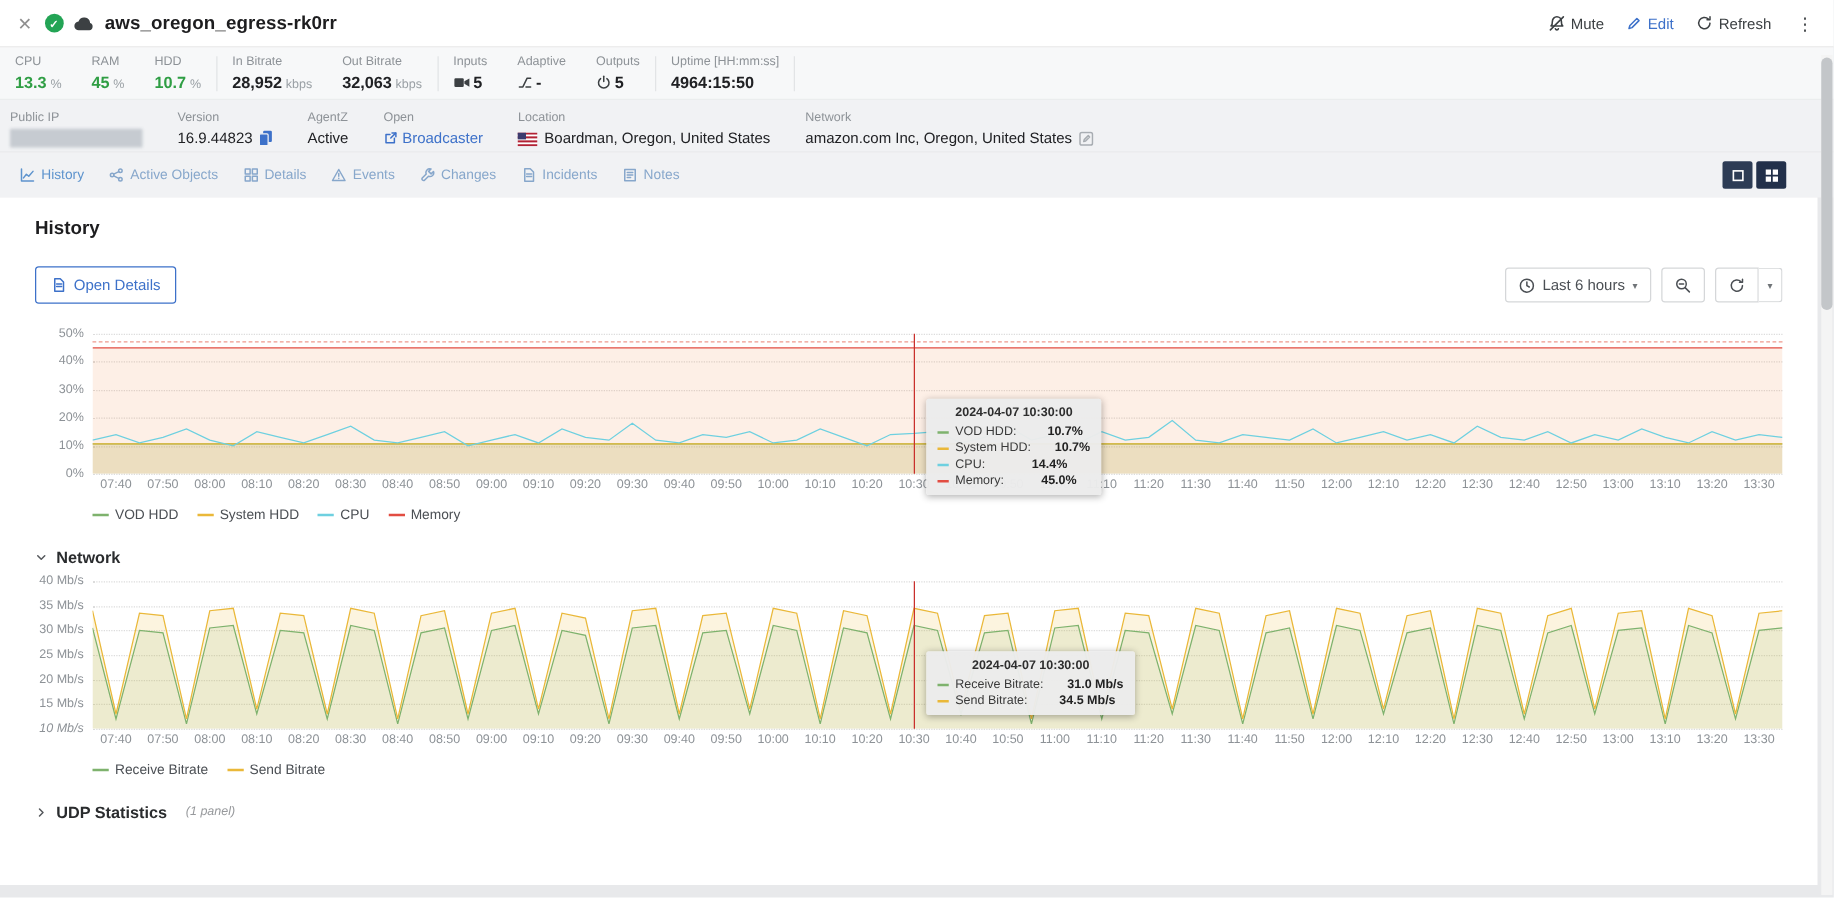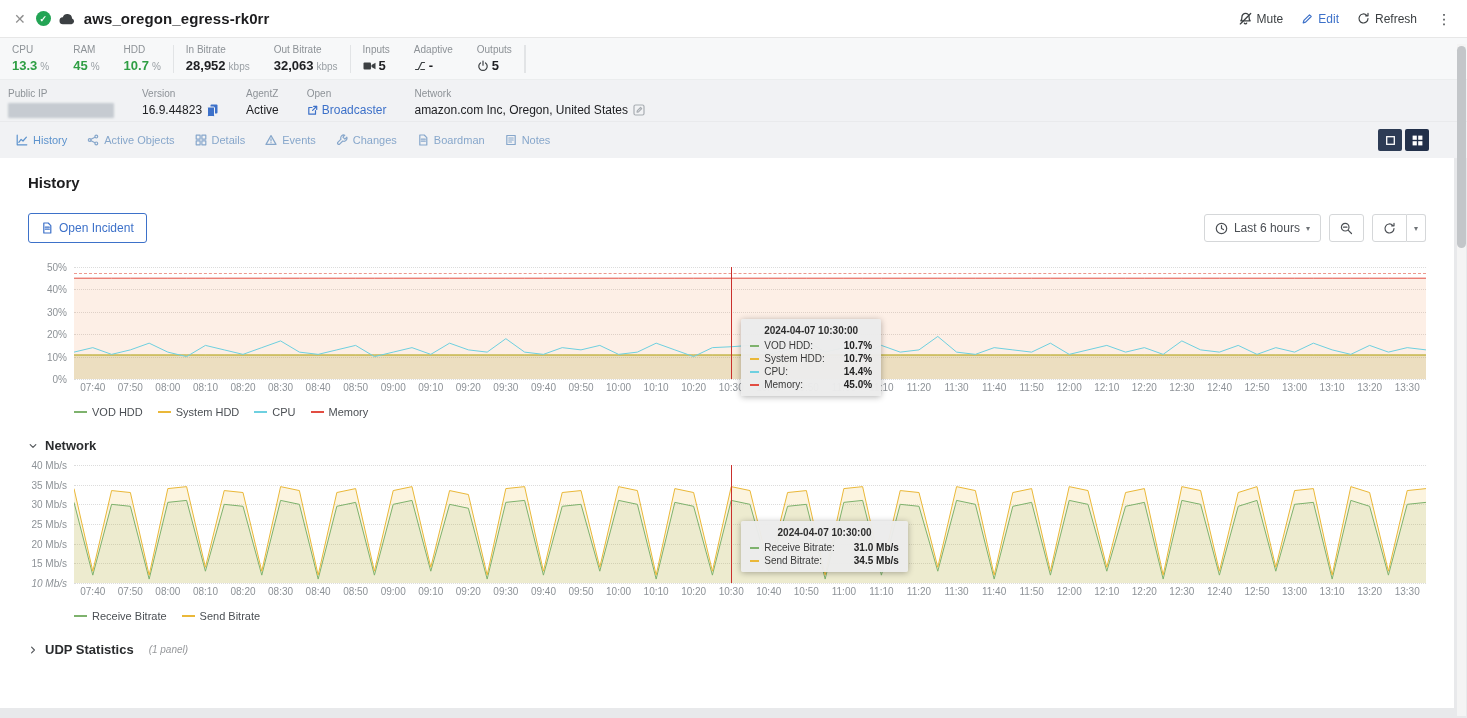--- a/index.html
+++ b/index.html
@@ -25,21 +25,21 @@
 .stat-value .unit{font-size:10px;font-weight:normal;color:#9aa0a5}
 .stat-value.green{color:#2f9e44}
 .stat-value .s-icon{display:flex;align-items:center;color:#3c4043;align-self:center}
 .vdiv{width:1px;height:28px;background:#e2e4e6}
 
 
 .infobar{background:#f1f2f4;border-bottom:1px solid #e9eaec;display:flex;align-items:flex-start;height:42px;padding-top:6px}
 .info-item{padding:0 14px}
 .info-item.first{padding-left:8px}
 .info-label{font-size:10px;color:#8d9297;white-space:nowrap}
-.info-value{font-size:12px;color:#202124;margin-top:4px;display:flex;align-items:flex-start;gap:5px;line-height:1.1;white-space:nowrap}
+.info-value{font-size:12px;color:#202124;margin-top:4px;display:flex;align-items:flex-end;gap:5px;line-height:1.1;white-space:nowrap}
 .info-value .link{color:#3d71c9;display:flex;align-items:center;gap:4px;cursor:pointer}
 .redacted{width:106px;height:15px;background:#c6cbd1;border-radius:1px;margin-top:3px;filter:blur(1.2px)}
 
 
 .tabsbar{background:#f1f2f4;display:flex;align-items:center;height:36px;padding:0 38px 0 6px}
 .tabs{display:flex;align-items:center}
 .tab{display:flex;align-items:center;gap:5px;padding:6px 10px;font-size:11px;color:#87a7cb;cursor:pointer;border-radius:2px;white-space:nowrap}
 .tab.active{color:#5d93cd}
 .tab-icon{display:flex;align-items:center}
 .view-toggles{margin-left:auto;display:flex;gap:3px}
@@ -74,21 +74,21 @@
 .gridline{position:absolute;left:0;right:0;height:0;border-top:1px dotted #dcdcdc;z-index:0}
 .threshold{position:absolute;left:0;right:0;height:0;border-top:1px dashed rgba(224,69,47,.55);z-index:1}
 .plot svg{position:absolute;left:0;top:0;width:100%;height:100%;z-index:1}
 .cursor{position:absolute;top:0;bottom:0;width:1px;z-index:2}
 .tooltip{position:absolute;z-index:3;background:rgba(235,235,235,.97);border-radius:2px;box-shadow:0 1px 6px rgba(0,0,0,.3);padding:6px 9px;font-size:10px;color:#3a3a3a;white-space:nowrap;min-width:122px}
 .chart-system .tooltip{top:52px}
 .chart-network .tooltip{top:56px}
 .tooltip-title{font-weight:bold;text-align:center;margin-bottom:4px;color:#2e2e2e}
 .tt-row{display:flex;align-items:center;gap:5px;margin-top:2px}
 .tt-dash{width:9px;height:2px;flex:none}
-.tt-val{margin-left:14px;font-weight:bold;flex:1;text-align:right;color:#222}
+.tt-val{margin-left:14px;font-weight:bold;flex:1;text-align:center;color:#222}
 .x-labels{position:relative;height:15px;margin-left:46px;margin-top:3px}
 .x-label{position:absolute;transform:translateX(-50%);font-size:10px;color:#8d9297;top:0;white-space:nowrap}
 .legend{display:flex;align-items:center;gap:15px;margin:9px 0 0 46px}
 .legend-item{display:flex;align-items:center;gap:5px;font-size:11px;color:#4b4f54;cursor:pointer}
 .legend-swatch{width:13px;height:2px}
 
 
 .scrollbar{position:absolute;top:44px;right:1px;bottom:2px;width:9px;background:#f4f4f4;z-index:10}
 .scroll-thumb{position:absolute;top:2px;left:0;width:9px;height:202px;background:#c3c6c9;border-radius:5px;cursor:pointer}
 </style>
@@ -204,20 +204,26 @@
         <span class="s-icon">
           <svg width="12" height="12" viewBox="0 0 12 12" fill="none" stroke="currentColor" stroke-width="1.2" stroke-linecap="round" stroke-linejoin="round">
             <line x1="6" y1="1" x2="6" y2="5.2"></line>
             <path d="M3.5 2.9a4.2 4.2 0 1 0 5 0"></path>
           </svg>
         </span>
         <b>5</b>
       </span>
   </div>
   <span class="vdiv"></span>
+  <div class="stat">
+    <span class="stat-label">Uptime [HH:mm:ss]</span>
+    <span class="stat-value">
+        <b>4964:15:50</b>
+      </span>
+  </div>
   <span class="vdiv"></span>
 </section>
 
 <section class="infobar">
   <div class="info-item first">
     <span class="info-label">Public IP</span>
     <div class="redacted"></div>
   </div>
   <div class="info-item">
     <span class="info-label">Version</span>
@@ -246,20 +252,38 @@
               <path d="M5 2.5H1.8v6.7h6.7V5.5"></path>
               <polyline points="6.6,1.3 9.7,1.3 9.7,4.4"></polyline>
               <line x1="9.5" y1="1.5" x2="5.6" y2="5.4"></line>
             </svg>
           </span>
         <span>Broadcaster</span>
       </span>
     </div>
   </div>
   <div class="info-item">
+    <span class="info-label">Location</span>
+    <div class="info-value">
+      <span class="icon-wrap">
+          <svg width="16" height="11" viewBox="0 0 16 11">
+            <rect width="16" height="11" fill="#fff"></rect>
+            <g fill="#b22234">
+              <rect width="16" height="1.6"></rect>
+              <rect y="3.1" width="16" height="1.6"></rect>
+              <rect y="6.3" width="16" height="1.6"></rect>
+              <rect y="9.4" width="16" height="1.6"></rect>
+            </g>
+            <rect width="6.8" height="5.5" fill="#3c3b6e"></rect>
+          </svg>
+        </span>
+      <span>Boardman, Oregon, United States</span>
+    </div>
+  </div>
+  <div class="info-item">
     <span class="info-label">Network</span>
     <div class="info-value">
       <span>amazon.com Inc, Oregon, United States</span>
       <span class="icon-wrap">
           <svg width="12" height="12" viewBox="0 0 12 12" fill="none" stroke="#a8adb2" stroke-width="1.2" stroke-linecap="round" stroke-linejoin="round">
             <rect x="1" y="1" width="10" height="10" rx="1.5"></rect>
             <path d="M4 8.2l.4-1.5 3.2-3.2 1.1 1.1-3.2 3.2z"></path>
           </svg>
         </span>
     </div>
@@ -319,21 +343,21 @@
         <span>Changes</span>
       </div>
       <div class="tab">
         <span class="tab-icon">
           <svg width="12" height="12" viewBox="0 0 12 12" fill="none" stroke="currentColor" stroke-width="1.2" stroke-linecap="round" stroke-linejoin="round">
             <path d="M2.8 1h4.4L9.8 3.6V11H2.8z"></path>
             <line x1="4.3" y1="5.2" x2="8.3" y2="5.2"></line>
             <line x1="4.3" y1="7.2" x2="8.3" y2="7.2"></line>
           </svg>
         </span>
-        <span>Boardman</span>
+        <span>Incidents</span>
       </div>
       <div class="tab">
         <span class="tab-icon">
           <svg width="12" height="12" viewBox="0 0 12 12" fill="none" stroke="currentColor" stroke-width="1.2" stroke-linecap="round" stroke-linejoin="round">
             <rect x="1.8" y="1.5" width="8.4" height="9"></rect>
             <line x1="3.8" y1="4" x2="8.2" y2="4"></line>
             <line x1="3.8" y1="6" x2="8.2" y2="6"></line>
             <line x1="3.8" y1="8" x2="6.5" y2="8"></line>
           </svg>
         </span>
@@ -366,21 +390,21 @@
 
   <div class="controls-row">
     <button class="btn-open-incident">
       <span class="icon-wrap">
           <svg width="12" height="12" viewBox="0 0 12 12" fill="none" stroke="currentColor" stroke-width="1.2" stroke-linecap="round" stroke-linejoin="round">
             <path d="M2.8 1h4.4L9.8 3.6V11H2.8z"></path>
             <line x1="4.3" y1="5.2" x2="8.3" y2="5.2"></line>
             <line x1="4.3" y1="7.2" x2="8.3" y2="7.2"></line>
           </svg>
         </span>
-      <span>Open Incident</span>
+      <span>Open Details</span>
     </button>
     <div class="time-controls">
       <button class="ctrl-btn">
         <span class="icon-wrap">
             <svg width="13" height="13" viewBox="0 0 13 13" fill="none" stroke="currentColor" stroke-width="1.2" stroke-linecap="round" stroke-linejoin="round">
               <circle cx="6.5" cy="6.5" r="5.2"></circle>
               <polyline points="6.5,3.5 6.5,6.5 8.4,7.6"></polyline>
             </svg>
           </span>
         <span>Last 6 hours</span>

